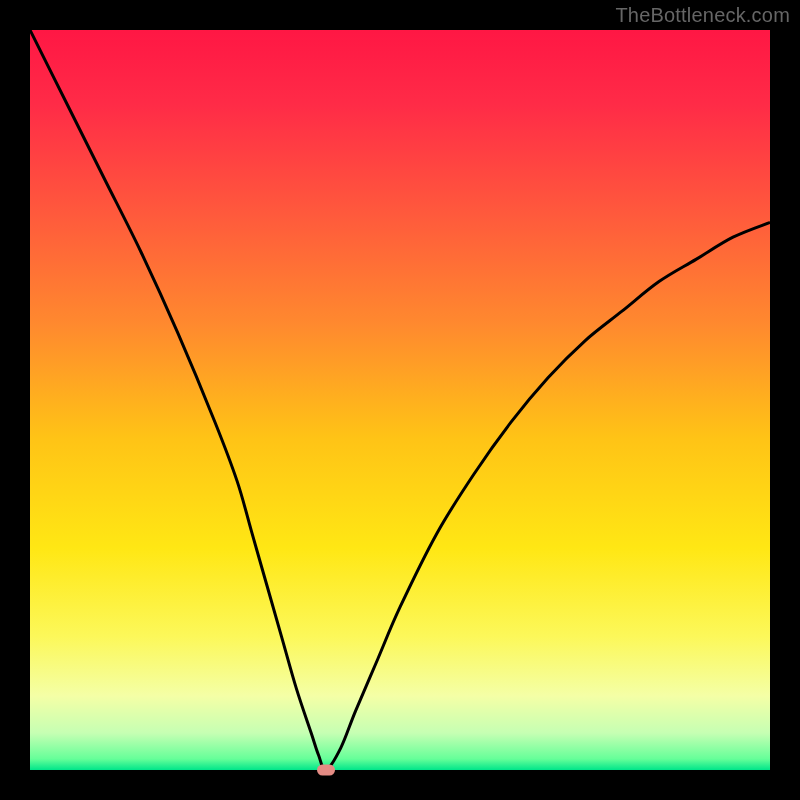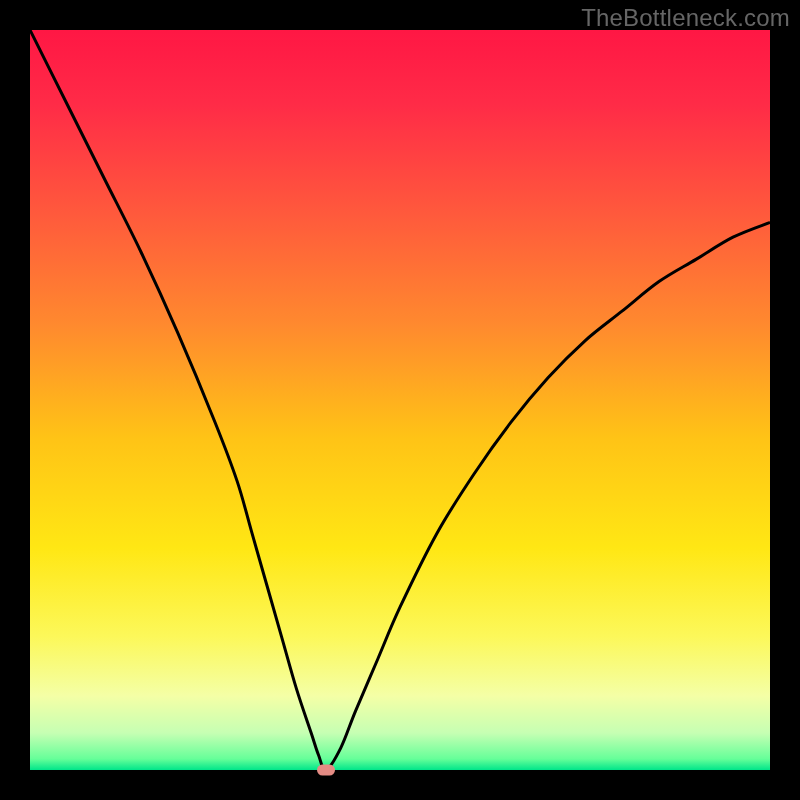--- a/index.html
+++ b/index.html
@@ -15,21 +15,21 @@
     position: relative;
     width: 800px;
     height: 800px;
     background: #000;
   }
   .watermark {
     position: absolute;
     top: 4px;
     right: 10px;
     color: #666;
-    font-size: 24px;
+    font-size: 20px;
     font-weight: 500;
     letter-spacing: 0.2px;
     z-index: 5;
     user-select: none;
   }
   .plot-area {
     position: absolute;
     left: 30px;
     top: 30px;
     width: 740px;

